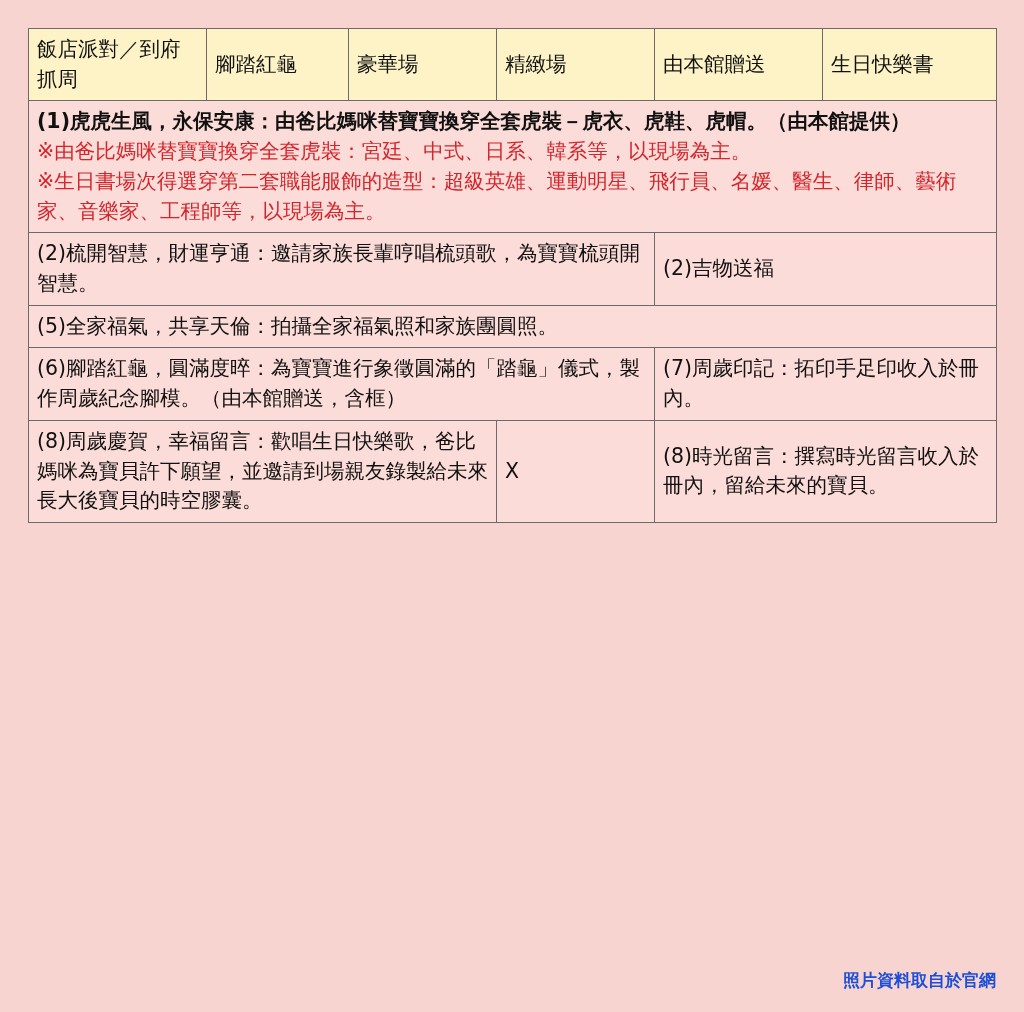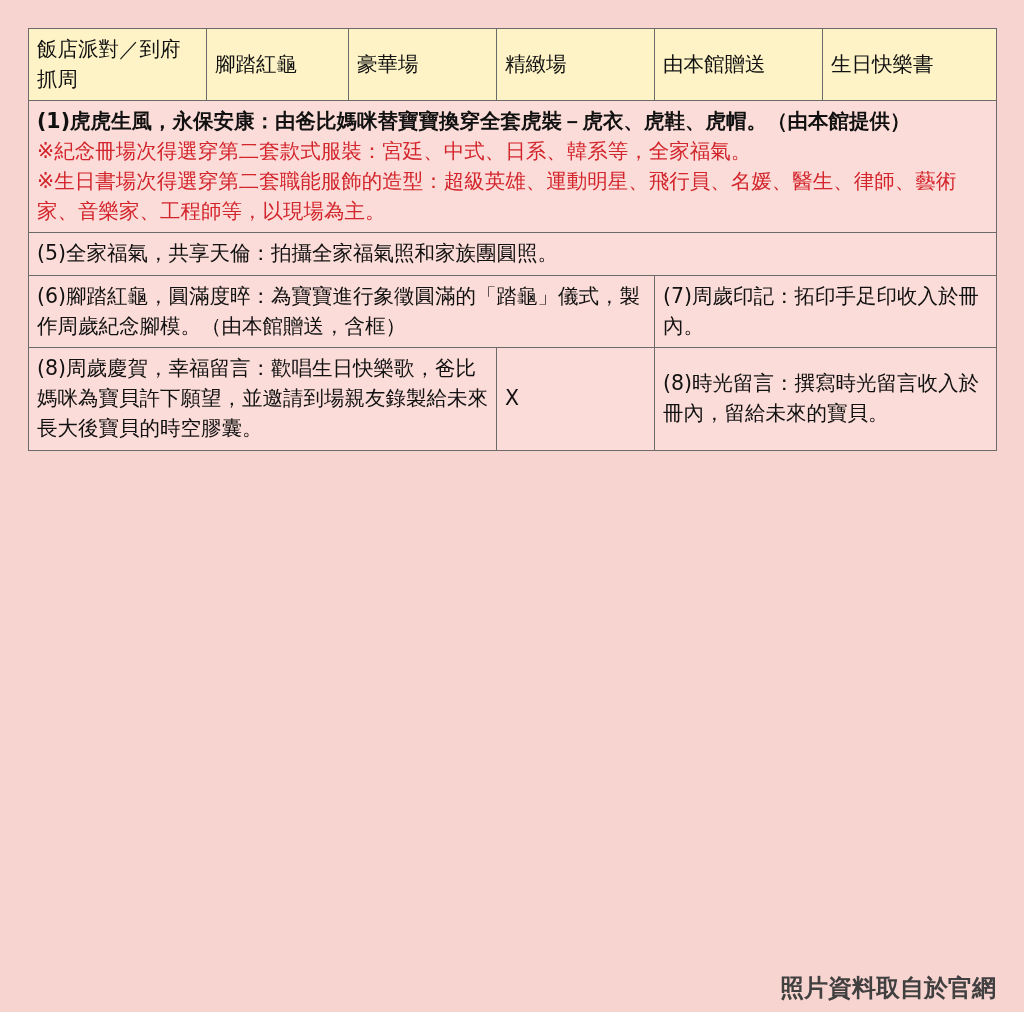--- a/index.html
+++ b/index.html
@@ -59,24 +59,24 @@
   }
   .top {
     vertical-align: top;
   }
   .small-col {
     font-size: 20px;
   }
   .footer {
     position: absolute;
     right: 28px;
-    bottom: 8px;
-    font-size: 24px;
+    bottom: 20px;
+    font-size: 17px;
     font-weight: bold;
-    color: #404040;
+    color: #1d4ed8;
   }
   .blk {
     display: block;
     font-weight: bold;
   }
 </style>
 </head>
 <body>
 
 <div class="page">
@@ -98,25 +98,29 @@
         <th>精緻場</th>
         <th>由本館贈送</th>
         <th>生日快樂書</th>
       </tr>
     </thead>
     <tbody>
 
       <tr>
         <td class="cell-body top" colspan="6">
           <span class="blk">(1)虎虎生風，永保安康：由爸比媽咪替寶寶換穿全套虎裝－虎衣、虎鞋、虎帽。（由本館提供）</span>
-          <span class="note-red">※紀念冊場次得選穿第二套款式服裝：宮廷、中式、日系、韓系等，全家福氣。</span>
+          <span class="note-red">※由爸比媽咪替寶寶換穿全套虎裝：宮廷、中式、日系、韓系等，以現場為主。</span>
           <span class="note-red">※生日書場次得選穿第二套職能服飾的造型：超級英雄、運動明星、飛行員、名媛、醫生、律師、藝術家、音樂家、工程師等，以現場為主。</span>
         </td>
       </tr>
 
+      <tr>
+        <td class="cell-body top" colspan="4">(2)梳開智慧，財運亨通：邀請家族長輩哼唱梳頭歌，為寶寶梳頭開智慧。</td>
+        <td class="cell-body mid" colspan="2">(2)吉物送福</td>
+      </tr>
 
 
 
       <tr>
         <td class="cell-body top" colspan="6">(5)全家福氣，共享天倫：拍攝全家福氣照和家族團圓照。</td>
       </tr>
 
 
       <tr>
         <td class="cell-body mid" colspan="4">(6)腳踏紅龜，圓滿度晬：為寶寶進行象徵圓滿的「踏龜」儀式，製作周歲紀念腳模。（由本館贈送，含框）</td>

